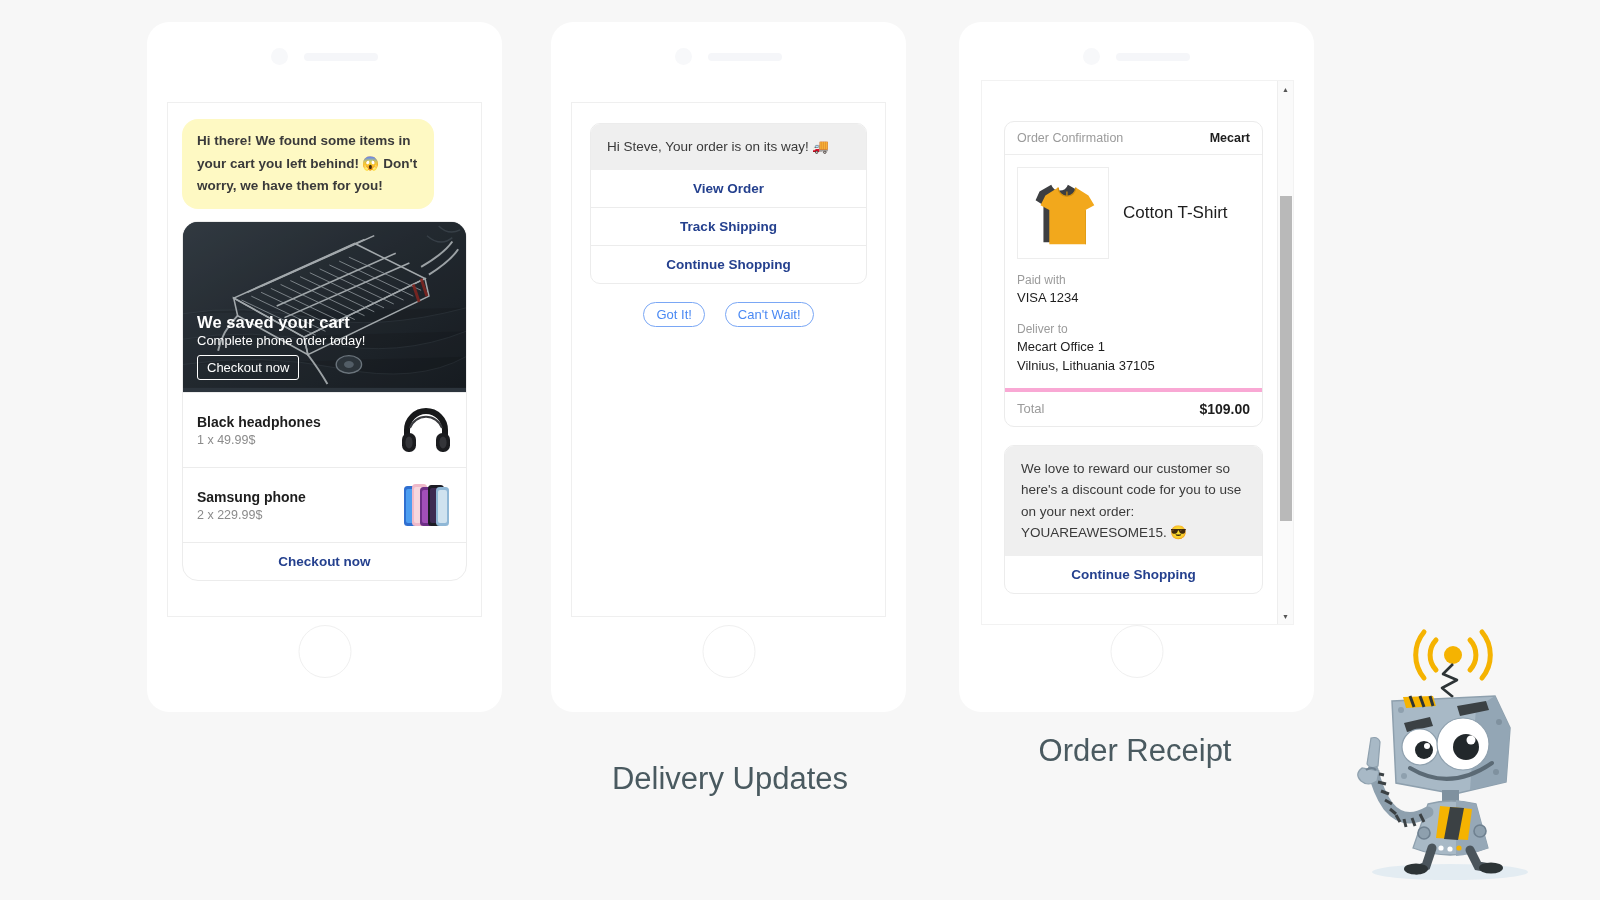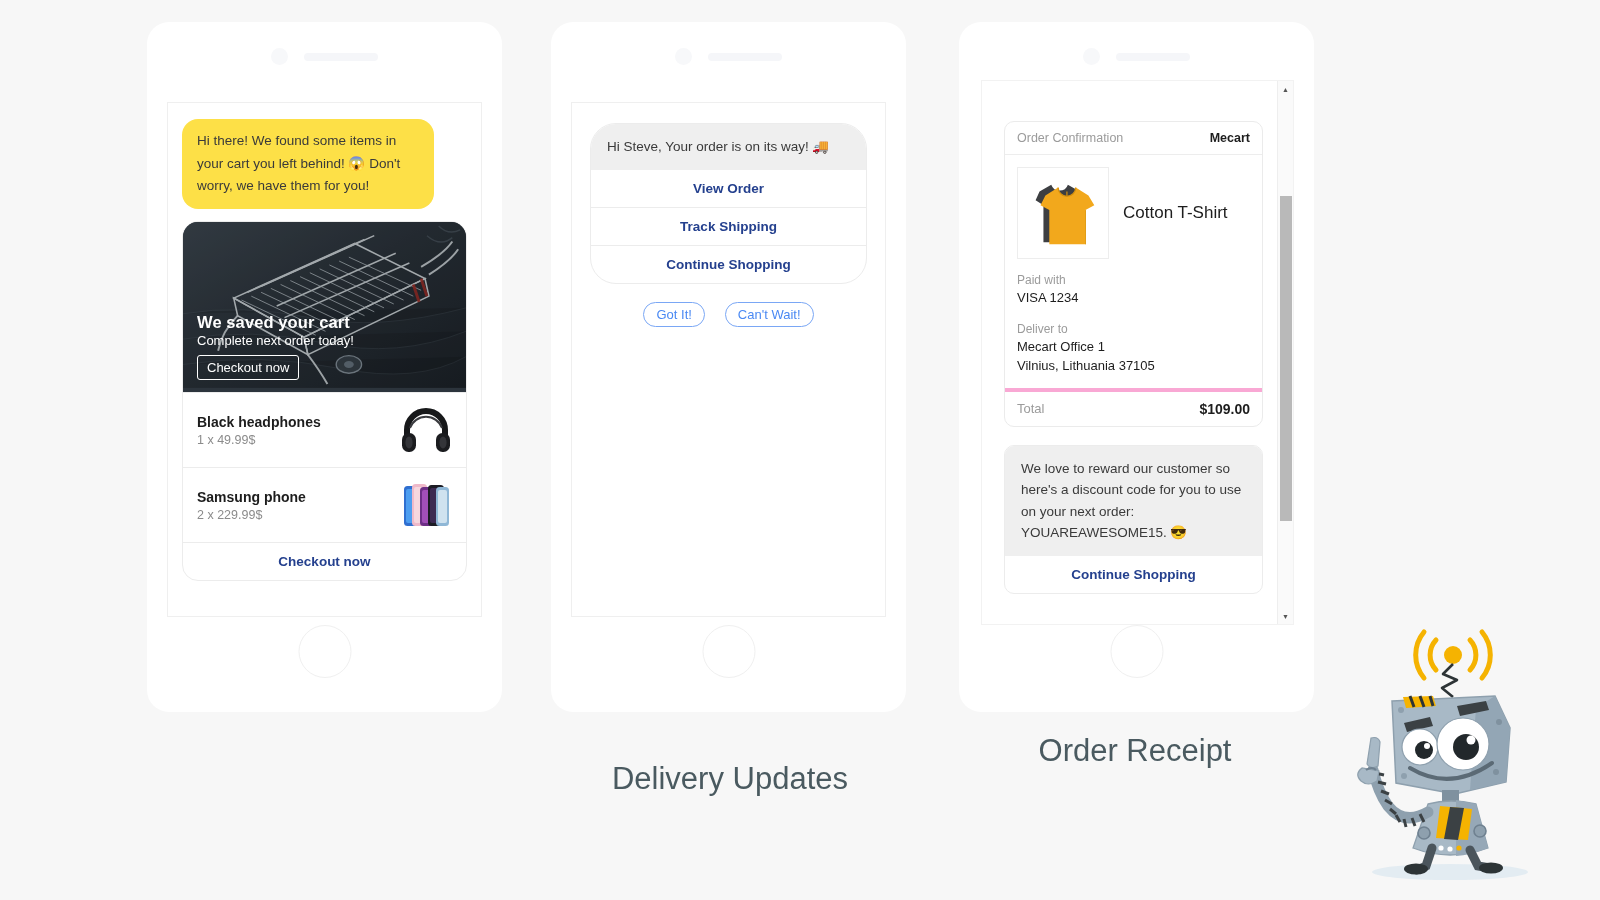--- a/index.html
+++ b/index.html
@@ -39,27 +39,28 @@
     overflow: hidden;
   }
   #phone-1 .screen { top: 80px; height: 515px; }
   #phone-2 .screen { top: 80px; height: 515px; border: 1px solid #efefef; }
   #phone-3 .screen { top: 58px; left: 22px; width: 313px; height: 545px; border: 1px solid #f2f2f2; }
 
   .chat-pad { padding: 16px 14px; }
 
   
   .bubble {
-    background: #fde047;
+    background: #fef9c3;
     color: #3a3a3a;
     border-radius: 16px;
     padding: 11px 15px;
     font-size: 13.5px;
     line-height: 1.68;
     max-width: 252px;
+    font-weight: bold;
   }
 
   
   .card {
     background: #fff;
     border-radius: 16px;
     border: 1px solid #ececec;
     overflow: hidden;
     margin-top: 12px;
   }
@@ -239,21 +240,21 @@
                 <ellipse cx="170" cy="146" rx="5" ry="3.5" fill="#6d7b86"></ellipse>
               </g>
               <g stroke="#55616b" stroke-width="1.4" fill="none" opacity="0.6">
                 <path d="M250 14 Q264 26 276 16"></path>
                 <path d="M262 4 Q272 14 284 8"></path>
               </g>
               <rect width="290" height="170" fill="#000" opacity="0.18"></rect>
             </svg>
             <div class="hero-text">
               <div class="hero-title">We saved your cart</div>
-              <div class="hero-sub">Complete next order today!</div>
+              <div class="hero-sub">Complete phone order today!</div>
               <div class="hero-cta">Checkout now</div>
             </div>
           </div>
 
           <div class="prod-row">
             <div>
               <div class="prod-name">Black headphones</div>
               <div class="prod-qty">1 x 49.99$</div>
             </div>
             <svg class="prod-thumb" viewBox="0 0 52 52">
@@ -294,21 +295,21 @@
   </div>
 
   <div class="phone" id="phone-2">
     <div class="phone-top">
       <div class="cam"></div>
       <div class="speaker"></div>
     </div>
 
     <div class="screen">
       <div class="chat-pad" style="padding:20px 18px;">
-        <div class="card" style="margin-top:0;border-radius:26px;">
+        <div class="card" style="margin-top:0;border-radius:10px;">
           <div class="card-head-bubble wide">Hi Steve, Your order is on its way! 🚚</div>
           <div class="card-btn first">View Order</div>
           <div class="card-btn">Track Shipping</div>
           <div class="card-btn">Continue Shopping</div>
         </div>
         <div class="quick-replies">
           <div class="qr">Got It!</div>
           <div class="qr">Can't Wait!</div>
         </div>
       </div>

